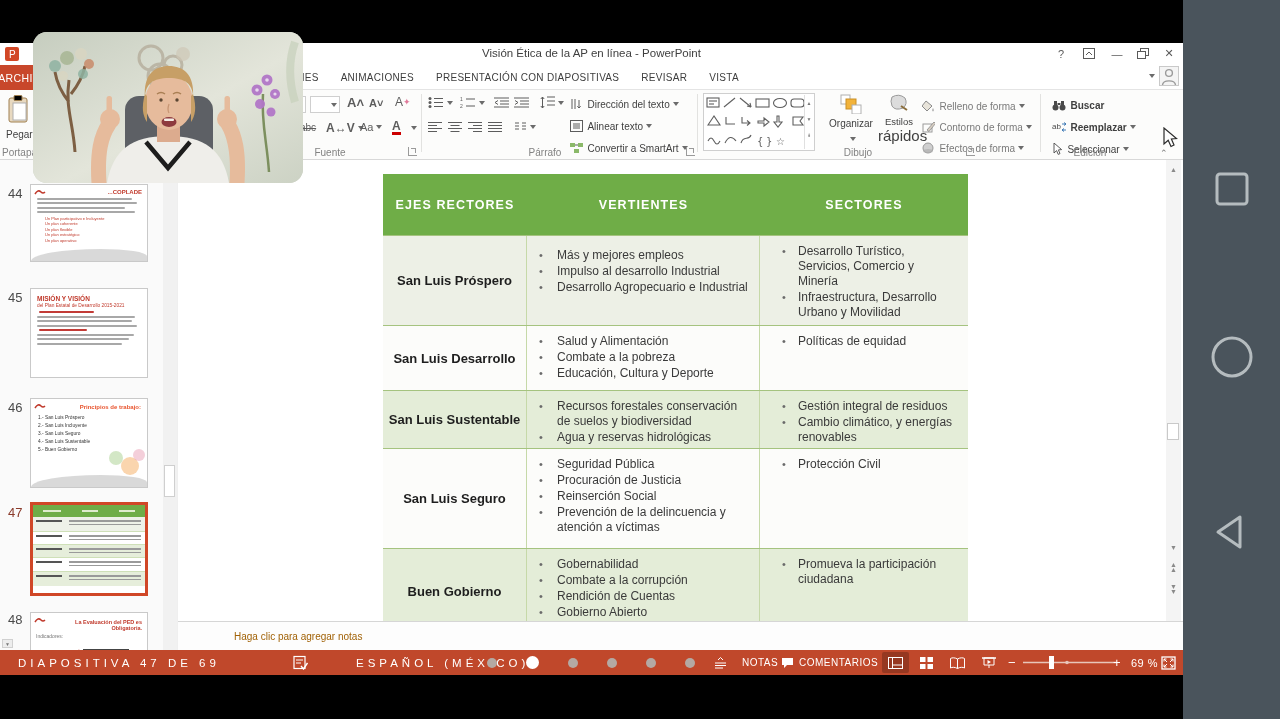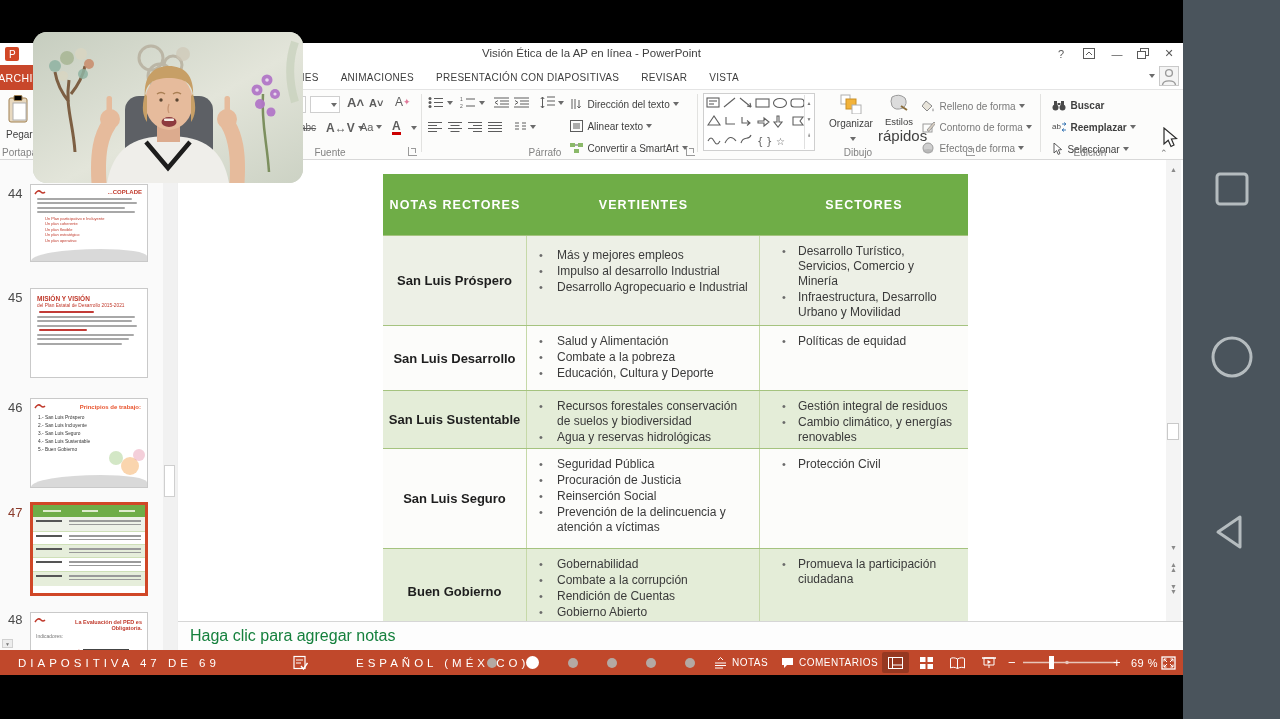--- a/index.html
+++ b/index.html
@@ -71,21 +71,21 @@
   .tc3{padding:8px 12px 0 22px;}
   .tc3 .b{width:16px;}
   .body-row{border-top:1px solid #a5c37f;}
 
   .vscroll{position:absolute;left:1166px;top:117px;width:15px;height:461px;background:#f4f4f4;}
   .varrow{position:absolute;left:0;width:15px;text-align:center;color:#8a8a8a;font-size:7px;}
   .vthumb{position:absolute;left:1px;width:12px;background:#fff;border:1px solid #c9c9c9;}
 
   .notes{position:absolute;left:178px;top:578px;width:1005px;height:29px;background:#fdfdfd;
          border-top:1px solid #d6d6d6;display:flex;align-items:center;padding-left:12px;}
-  .notes-text{font-size:16px;color:#15803d;}
+  .notes-text{font-size:10px;color:#a16207;margin-left:44px;}
 
   
   .statusbar{position:absolute;left:0;top:607px;width:1183px;height:25px;background:#C0482B;color:#fff;}
   .st{position:absolute;top:0;height:25px;display:flex;align-items:center;}
   .st-big{font-size:11.5px;letter-spacing:4px;white-space:nowrap;}
   .st-sm{font-size:10px;letter-spacing:.5px;white-space:nowrap;}
   .dot{width:10px;height:10px;border-radius:50%;background:#b4a9a3;}
   .dot.active{width:13px;height:13px;background:#fff;}
   .viewbtn{width:27px;height:21px;display:flex;align-items:center;justify-content:center;border-radius:2px;}
   .viewbtn.active{background:rgba(0,0,0,.22);}
@@ -566,21 +566,21 @@
 
       <div class="abs" style="left:2px;top:479px;width:11px;height:9px;background:#ededed;border:1px solid #d0d0d0;font-size:5px;color:#777;text-align:center;line-height:8px">▼</div>
     </div>
     <div class="tscroll">
       <div class="abs" style="left:1px;top:305px;width:11px;height:32px;background:#fff;border:1px solid #cfcfcf"></div>
     </div>
 
     <div class="canvas">
       <div class="ptable">
         <div class="trow thead-row">
-          <div class="th">NOTAS RECTORES</div>
+          <div class="th">EJES RECTORES</div>
           <div class="th">VERTIENTES</div>
           <div class="th">SECTORES</div>
         </div>
 
         <div class="trow body-row" style="height:90px;background:#EDF0E6">
           <div class="tc-eje">San Luis Próspero</div>
           <div class="tc" style="padding-top:12px">
             <div class="blt">
                 <span class="b">•</span>
                 <span class="t">Más y mejores empleos</span>
@@ -738,21 +738,21 @@
 
       <div class="st" style="left:487px;gap:29px">
         <span class="dot"></span>
         <span class="dot active"></span>
         <span class="dot"></span>
         <span class="dot"></span>
         <span class="dot"></span>
         <span class="dot"></span>
       </div>
 
-      <div class="st" style="left:714px;gap:5px">
+      <div class="st" style="left:714px;gap:15px">
         <svg width="13" height="12">
             <path d="M4,3 L6.5,0.5 L9,3" fill="none" stroke="#fff"></path>
             <g stroke="#fff">
               <line x1="1" y1="6" x2="12" y2="6"></line>
               <line x1="1" y1="8.5" x2="12" y2="8.5"></line>
               <line x1="1" y1="11" x2="9" y2="11"></line>
             </g>
           </svg>
         <span class="st-sm">NOTAS</span>
       </div>

